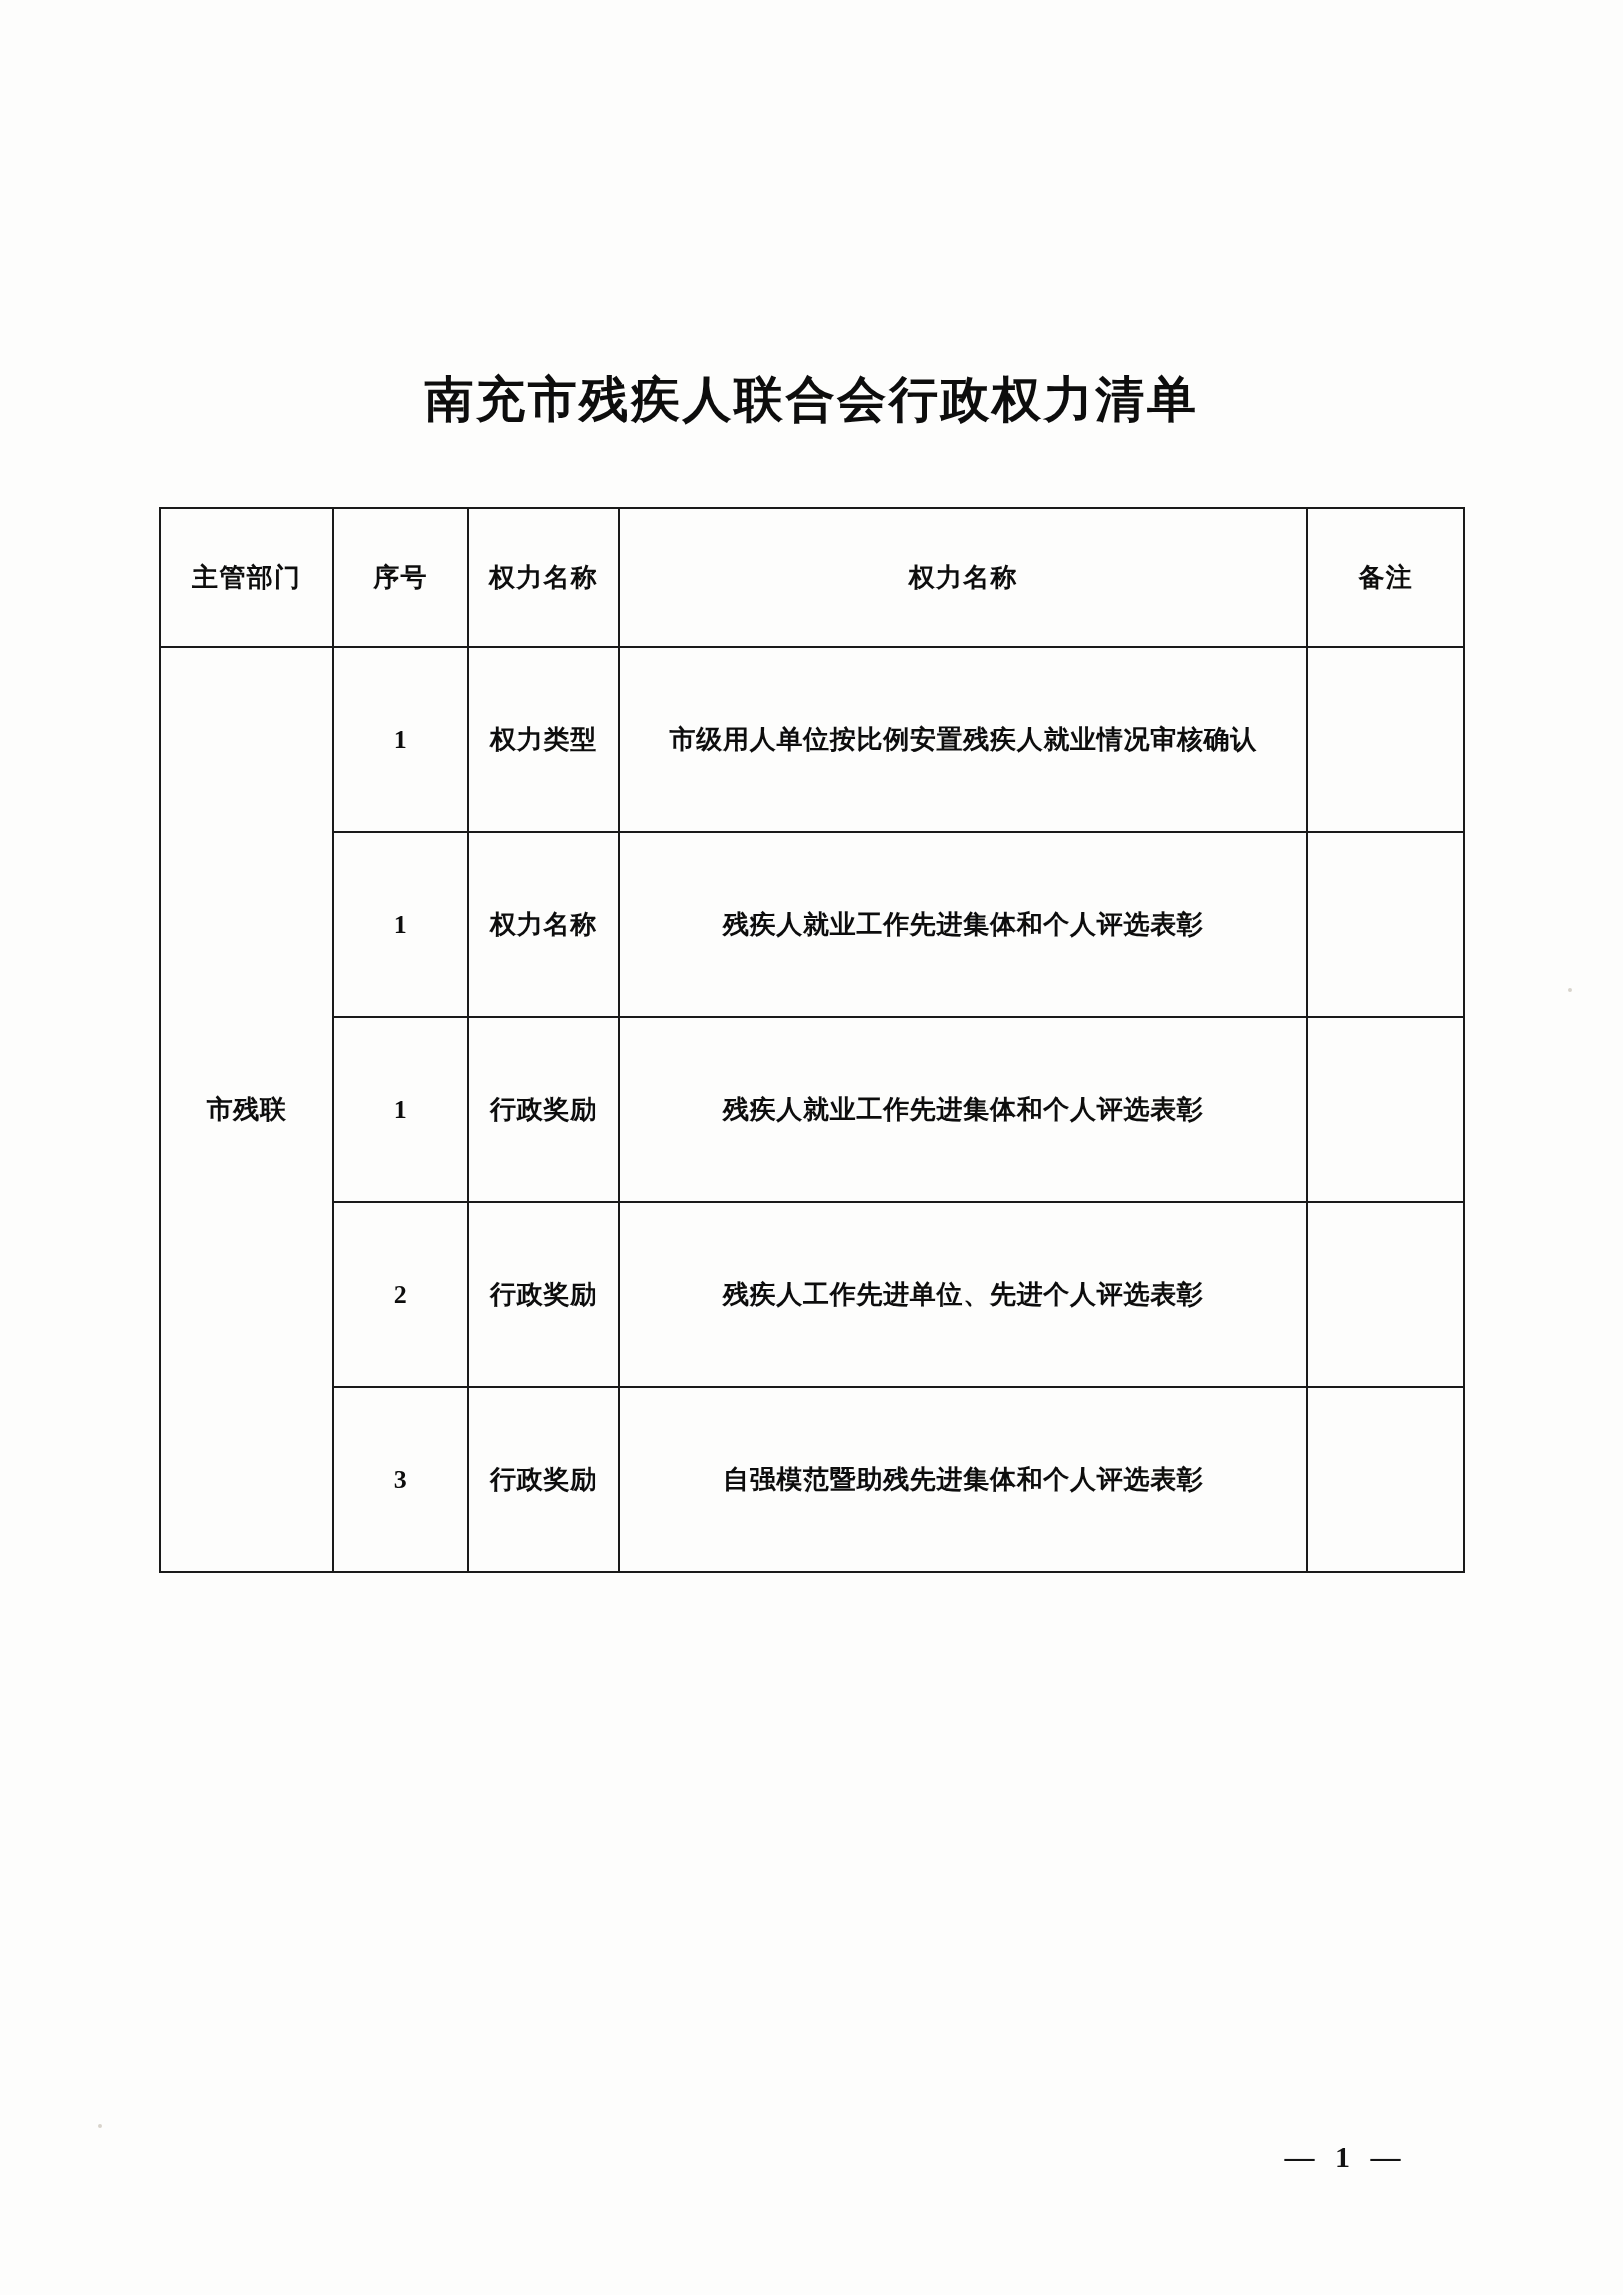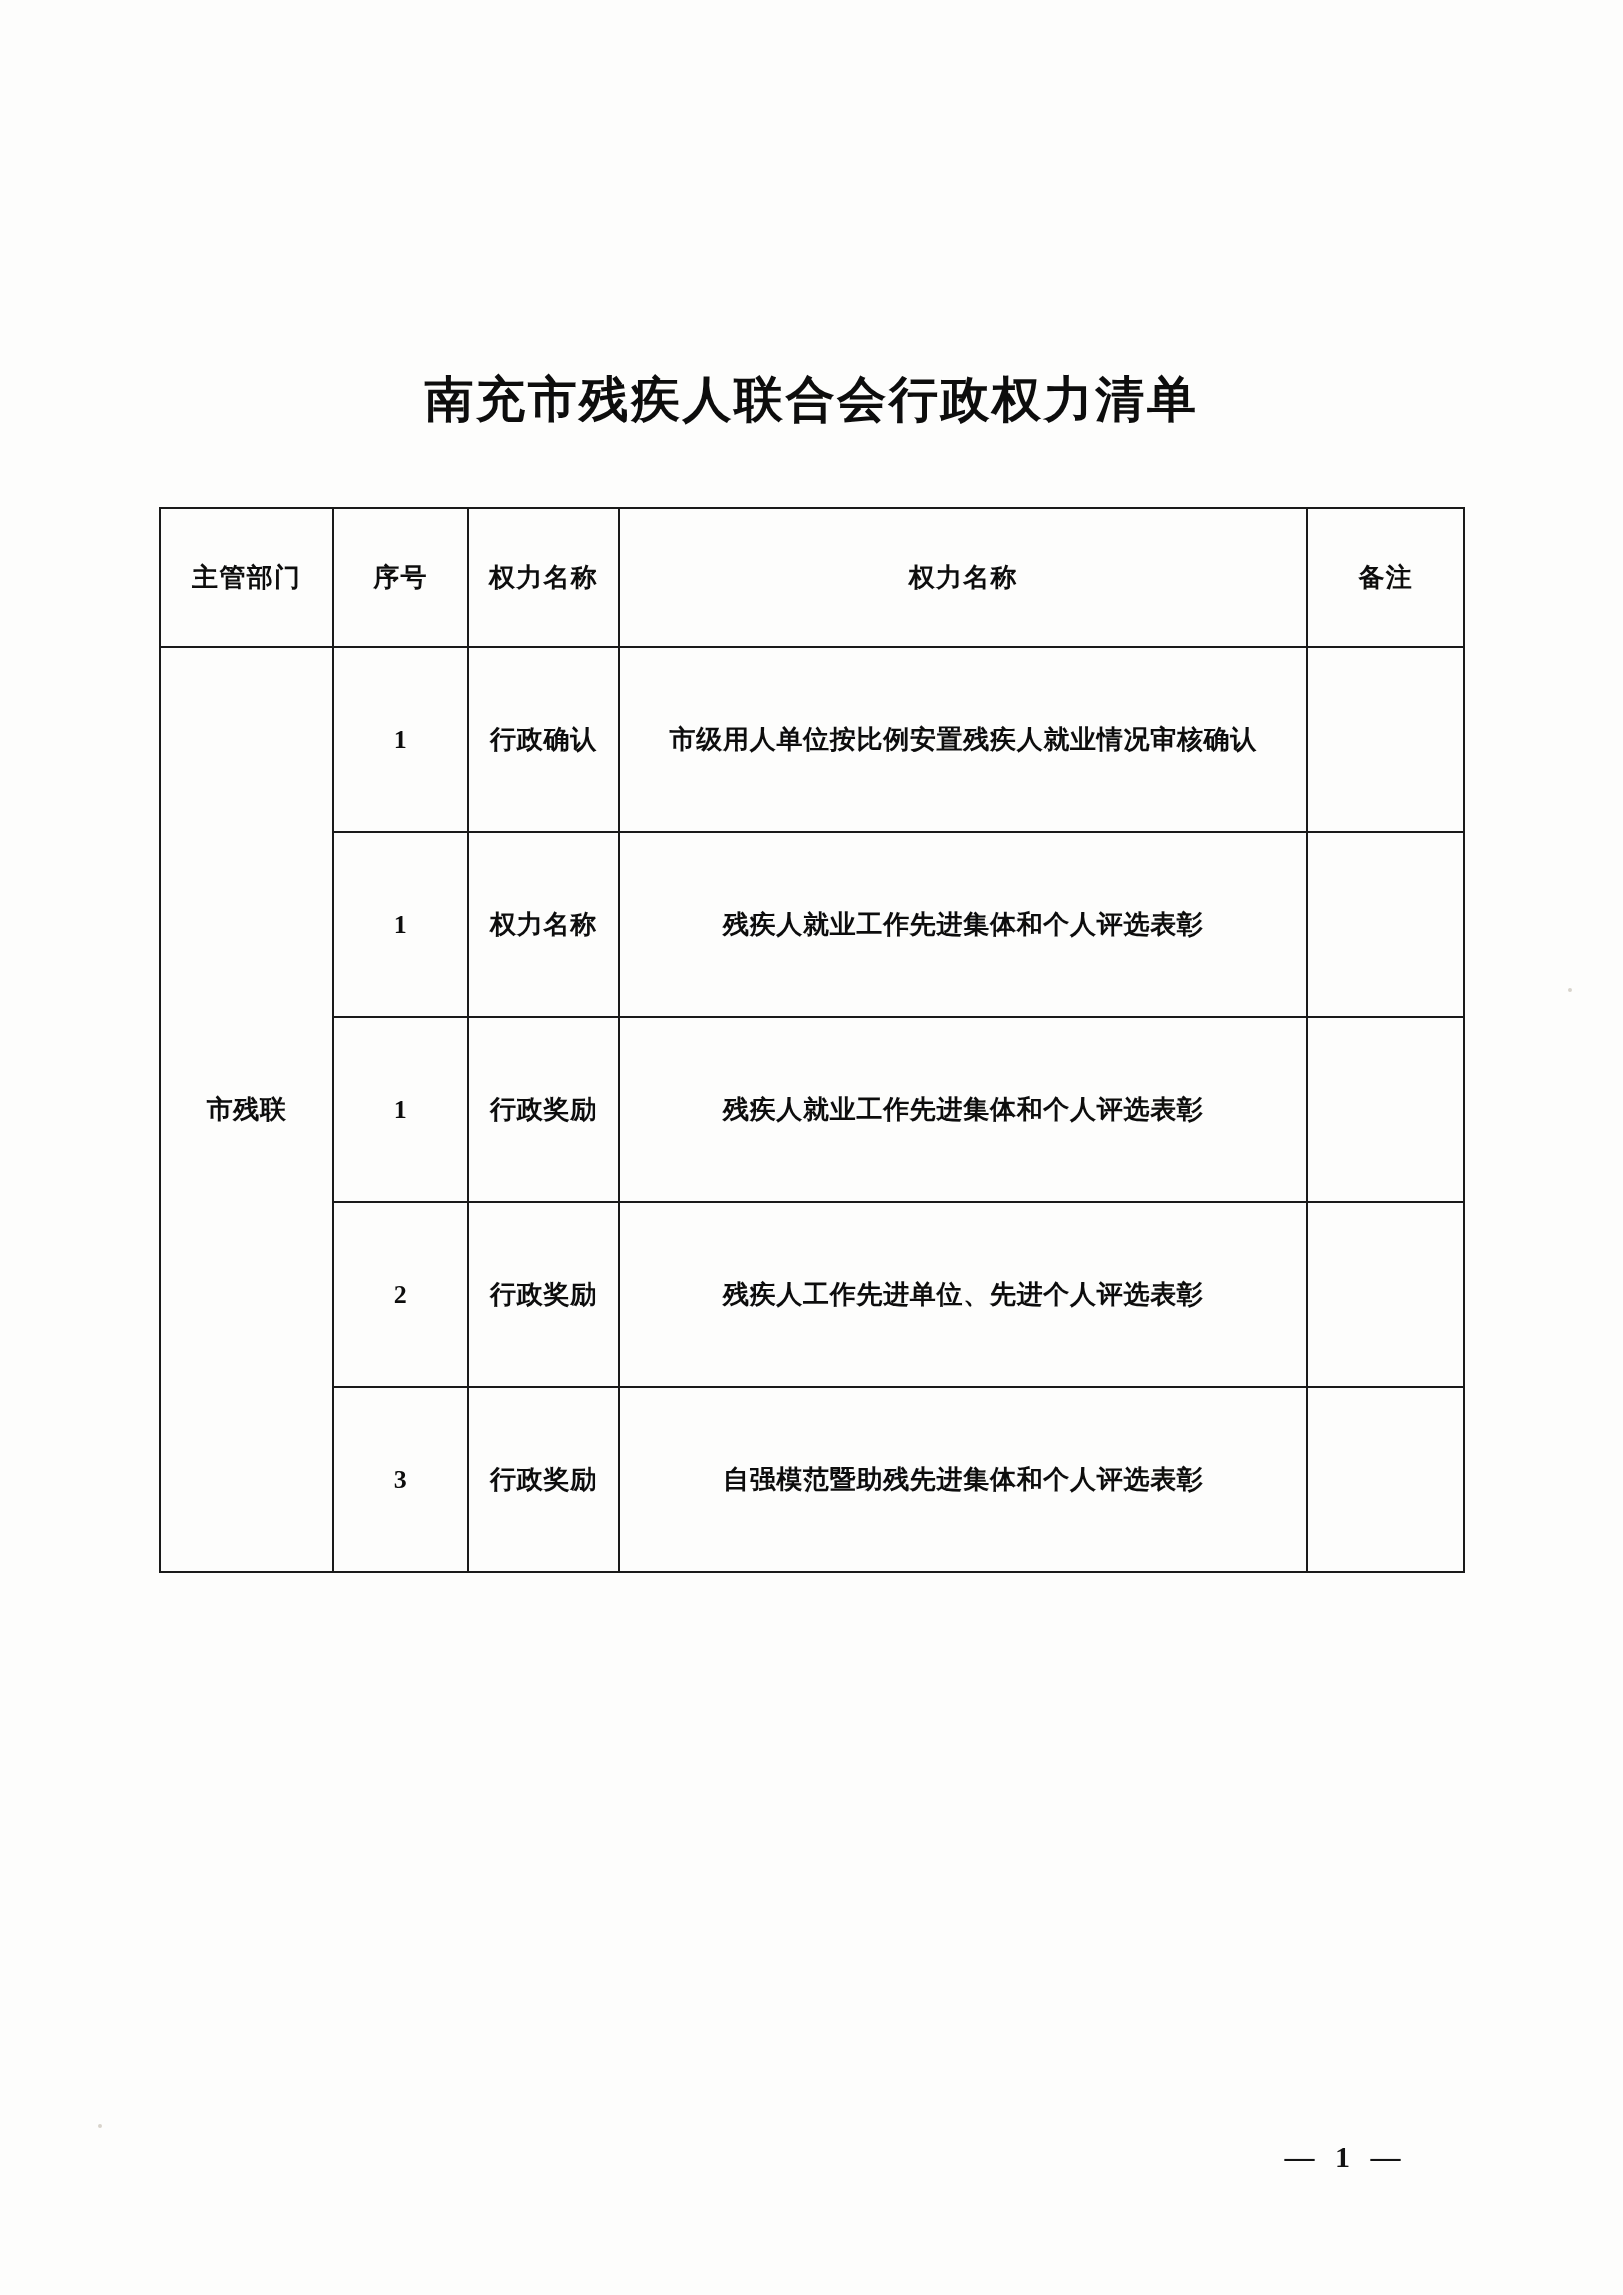--- a/index.html
+++ b/index.html
@@ -126,21 +126,21 @@
           <th>序号</th>
           <th>权力名称</th>
           <th>权力名称</th>
           <th>备注</th>
         </tr>
       </thead>
       <tbody>
         <tr>
           <td class="dept-cell" rowspan="5">市残联</td>
           <td class="num-cell">1</td>
-          <td>行政确认</td>
+          <td>权力类型</td>
           <td class="name-cell">市级用人单位按比例安置残疾人就业情况审核确认</td>
           <td class="remark-cell"></td>
         </tr>
         <tr>
           <td class="num-cell">1</td>
           <td>权力名称</td>
           <td class="name-cell">残疾人就业工作先进集体和个人评选表彰</td>
           <td class="remark-cell"></td>
         </tr>
         <tr>

